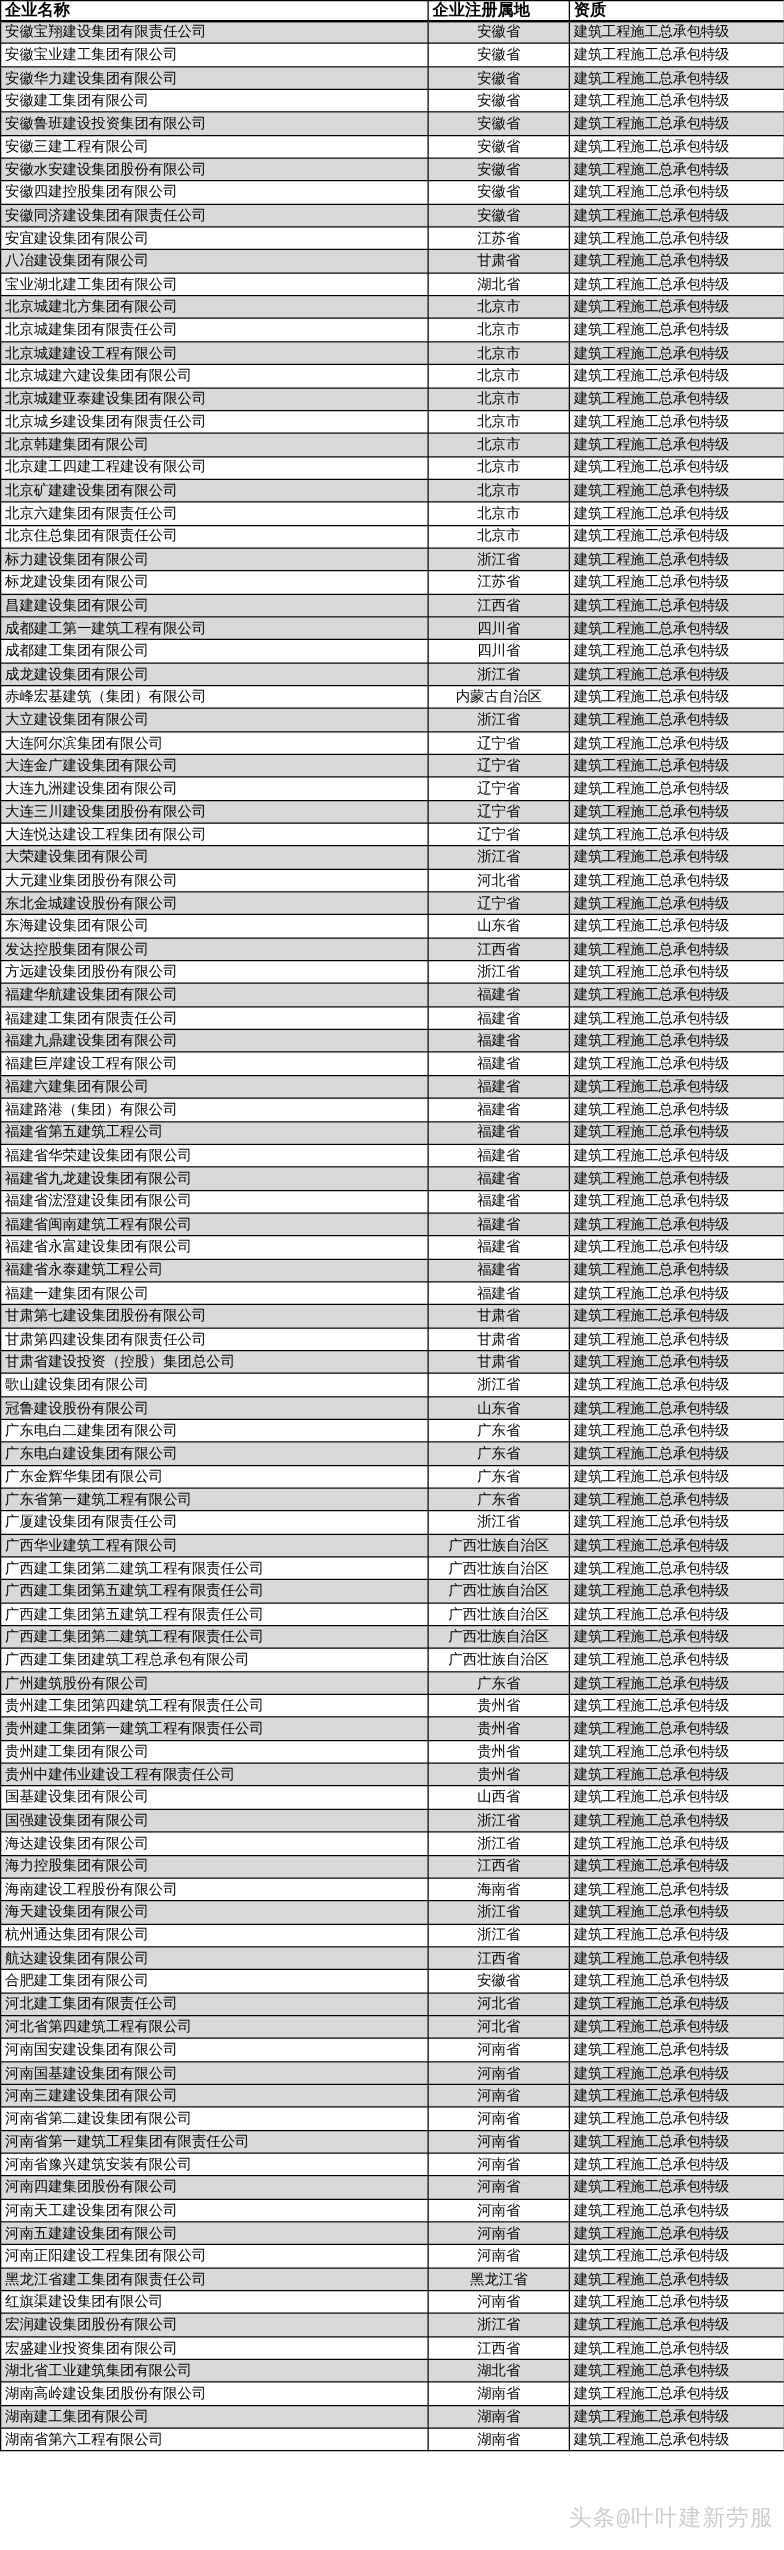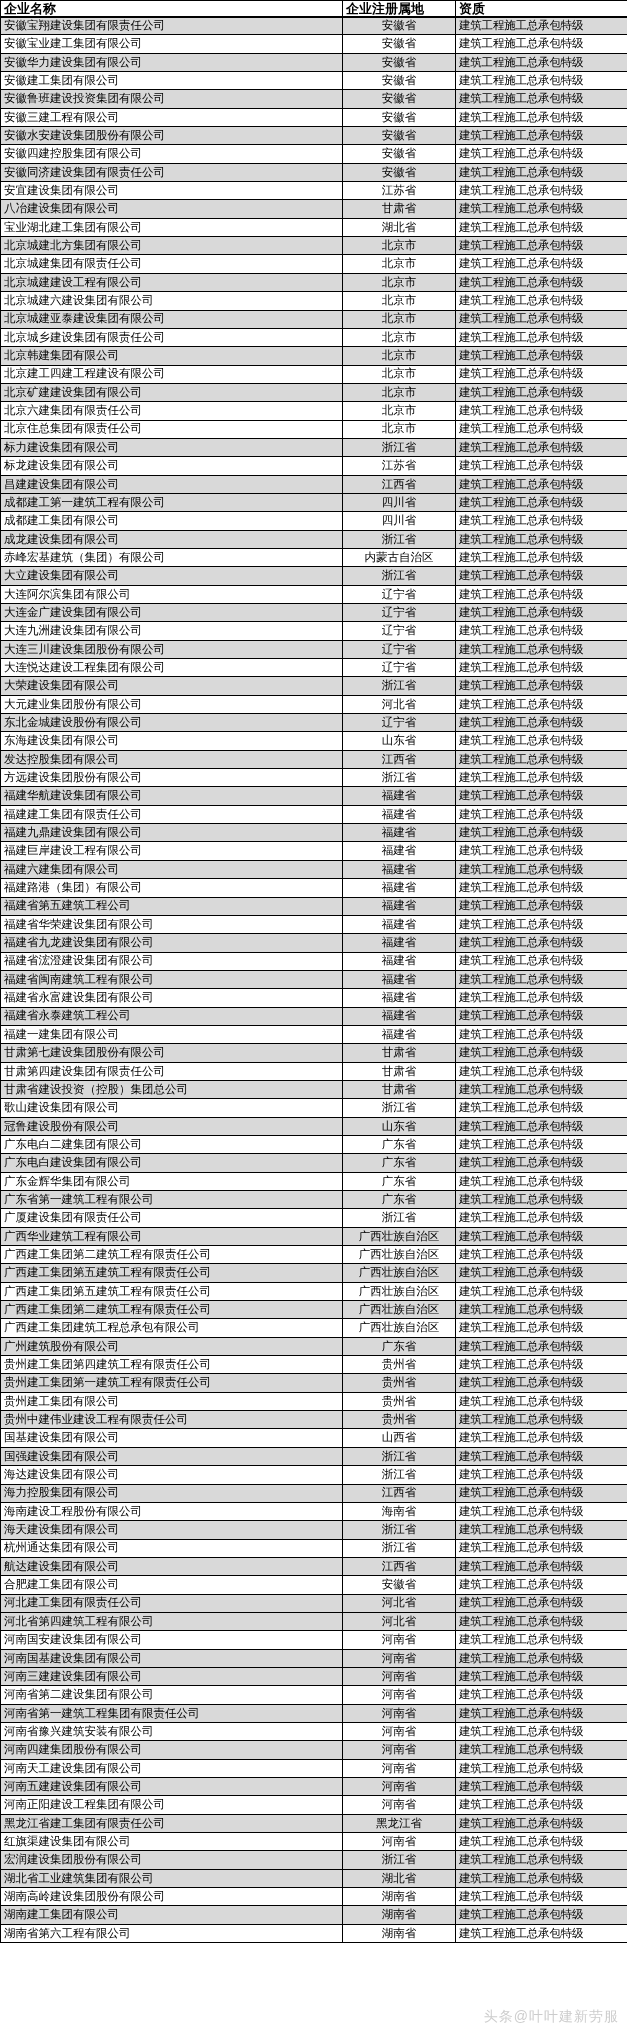--- a/index.html
+++ b/index.html
@@ -57,26 +57,26 @@
   #qualification-table tbody tr.shaded td {
     background: #d9d9d9;
   }
   #qualification-table tbody tr.plain td {
     background: #ffffff;
   }
   .watermark {
     position: absolute;
     right: 8px;
     bottom: 14px;
-    font-size: 14px;
+    font-size: 18px;
     color: rgba(120,120,120,0.38);
     letter-spacing: 1px;
     pointer-events: none;
     white-space: nowrap;
-    font-family: Liberation Sans, sans-serif;
+    font-family: Liberation Mono, monospace;
   }
 </style>
 </head>
 <body>
 
 <table id="qualification-table">
   <colgroup>
     <col class="col-name">
     <col class="col-loc">
     <col class="col-qual">
@@ -587,20 +587,25 @@
       <tr class="plain">
         <td class="cell-name">红旗渠建设集团有限公司</td>
         <td class="cell-loc">河南省</td>
         <td class="cell-qual">建筑工程施工总承包特级</td>
       </tr>
       <tr class="shaded">
         <td class="cell-name">宏润建设集团股份有限公司</td>
         <td class="cell-loc">浙江省</td>
         <td class="cell-qual">建筑工程施工总承包特级</td>
       </tr>
+      <tr class="plain">
+        <td class="cell-name">宏盛建业投资集团有限公司</td>
+        <td class="cell-loc">江西省</td>
+        <td class="cell-qual">建筑工程施工总承包特级</td>
+      </tr>
       <tr class="shaded">
         <td class="cell-name">湖北省工业建筑集团有限公司</td>
         <td class="cell-loc">湖北省</td>
         <td class="cell-qual">建筑工程施工总承包特级</td>
       </tr>
       <tr class="plain">
         <td class="cell-name">湖南高岭建设集团股份有限公司</td>
         <td class="cell-loc">湖南省</td>
         <td class="cell-qual">建筑工程施工总承包特级</td>
       </tr>

